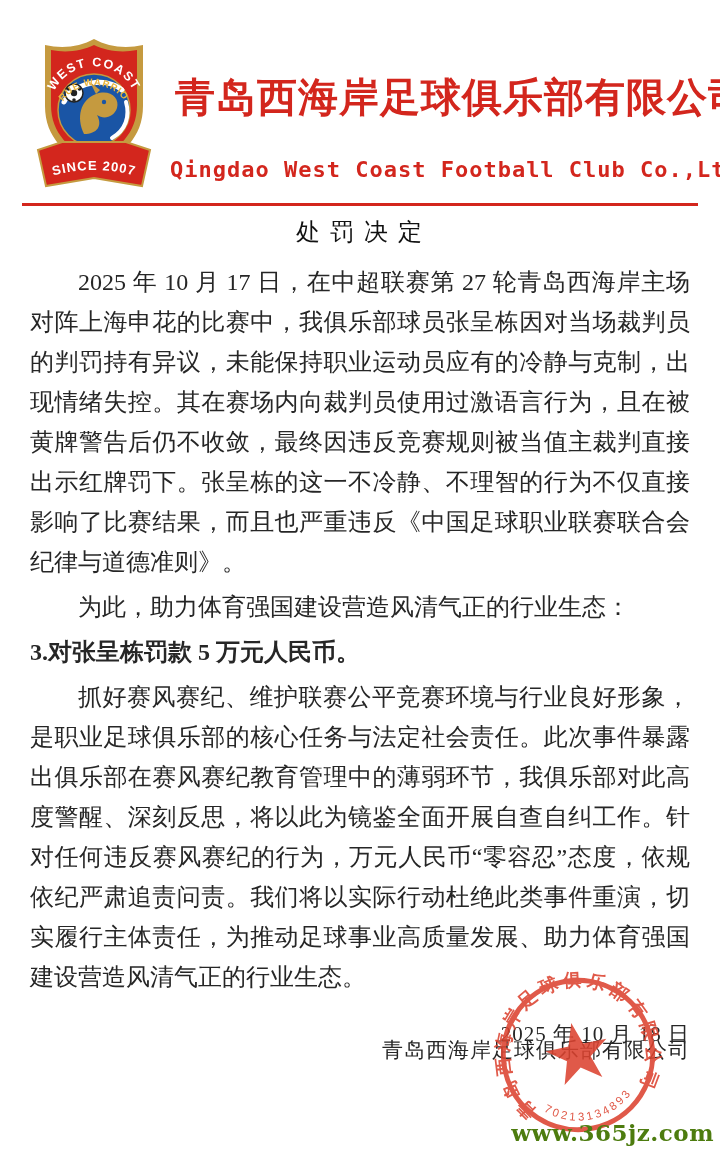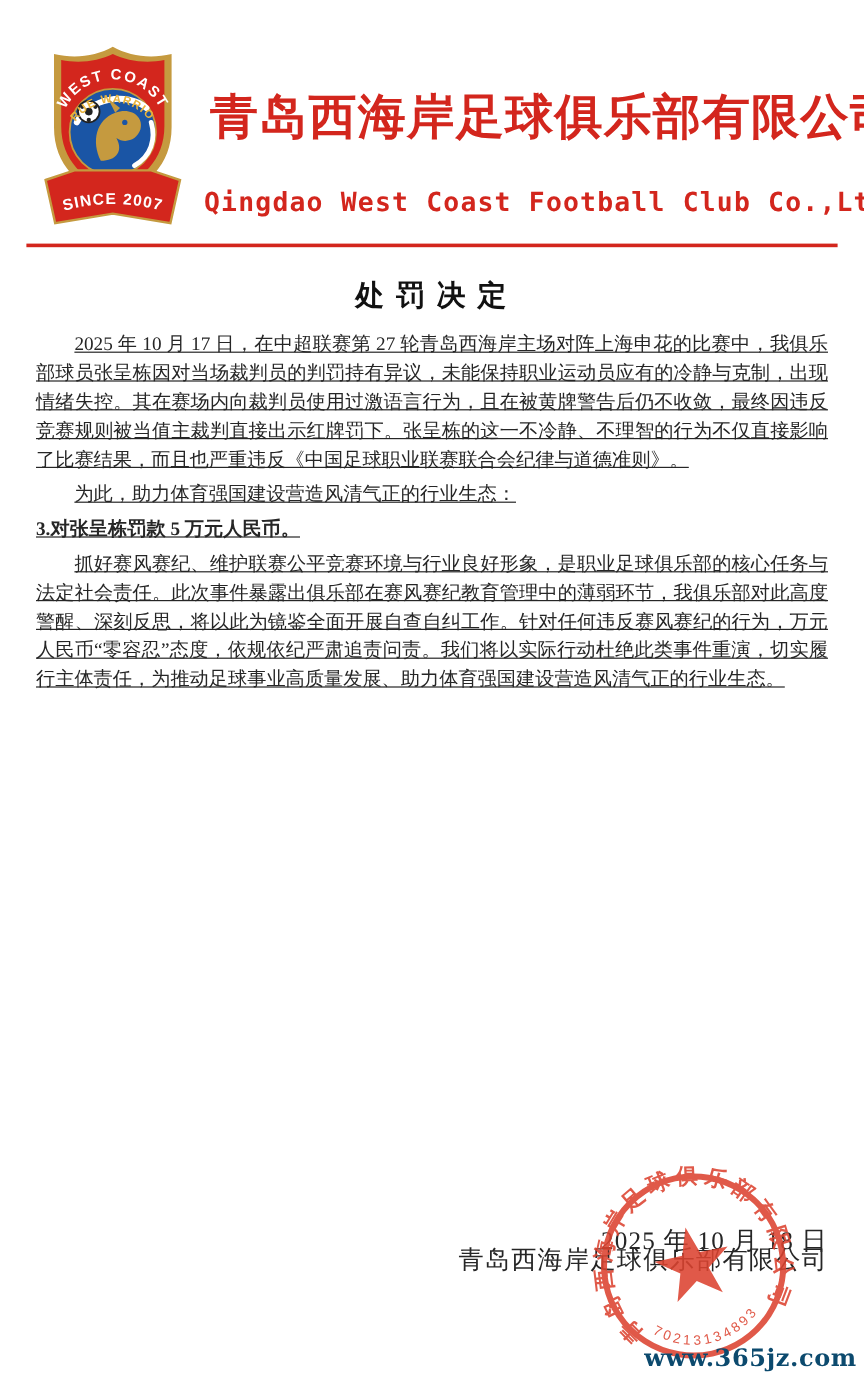--- a/index.html
+++ b/index.html
@@ -29,29 +29,28 @@
     font-size:22px; font-weight:bold;
     color:#d3261d; letter-spacing:1px;
     font-family:"DejaVu Sans Mono", monospace;
     white-space:nowrap;
   }
   .divider { height:3px; background:#d3261d; margin:7px 22px 0 22px; }
   
   .letter-body { padding:0 30px; }
   .doc-title {
     text-align:center;
-    font-size:24px; font-weight:bold; color:#111;
-    margin-top:24px; margin-bottom:14px;
+    font-size:24px; font-weight:normal; color:#111;
+    margin-top:10px; margin-bottom:14px;
     letter-spacing:2px;
   }
   .letter-body p {
-    font-size:16px; line-height:24px;
+    font-size:24px; line-height:40px;
     text-align:justify;
     margin:5px 0;
-    text-decoration:underline;
   }
   p.indent { text-indent:2em; }
   p.decision { font-weight:bold; }
   
   .sign-company {
     position:absolute; top:1036px; right:30px;
     font-size:21px; color:#262626; letter-spacing:1px;
   }
   .sign-date {
     position:absolute; top:1020px; right:30px;
@@ -61,22 +60,22 @@
   .seal {
     position:absolute; left:487px; top:964px;
     width:182px; height:182px;
     opacity:0.88;
     pointer-events:none;
   }
   
   .watermark {
     position:absolute; right:6px; top:1119px;
     font-family:"DejaVu Serif", serif;
-    font-weight:bold; font-size:20px;
-    color:#0c4a6e; letter-spacing:0.5px;
+    font-weight:bold; font-size:23px;
+    color:#4d7c0f; letter-spacing:0.5px;
     text-decoration:none; cursor:pointer;
   }
 </style>
 </head>
 <body>
 
 <div class="page">
 
   <header class="letterhead">
     <div class="logo-wrap">

